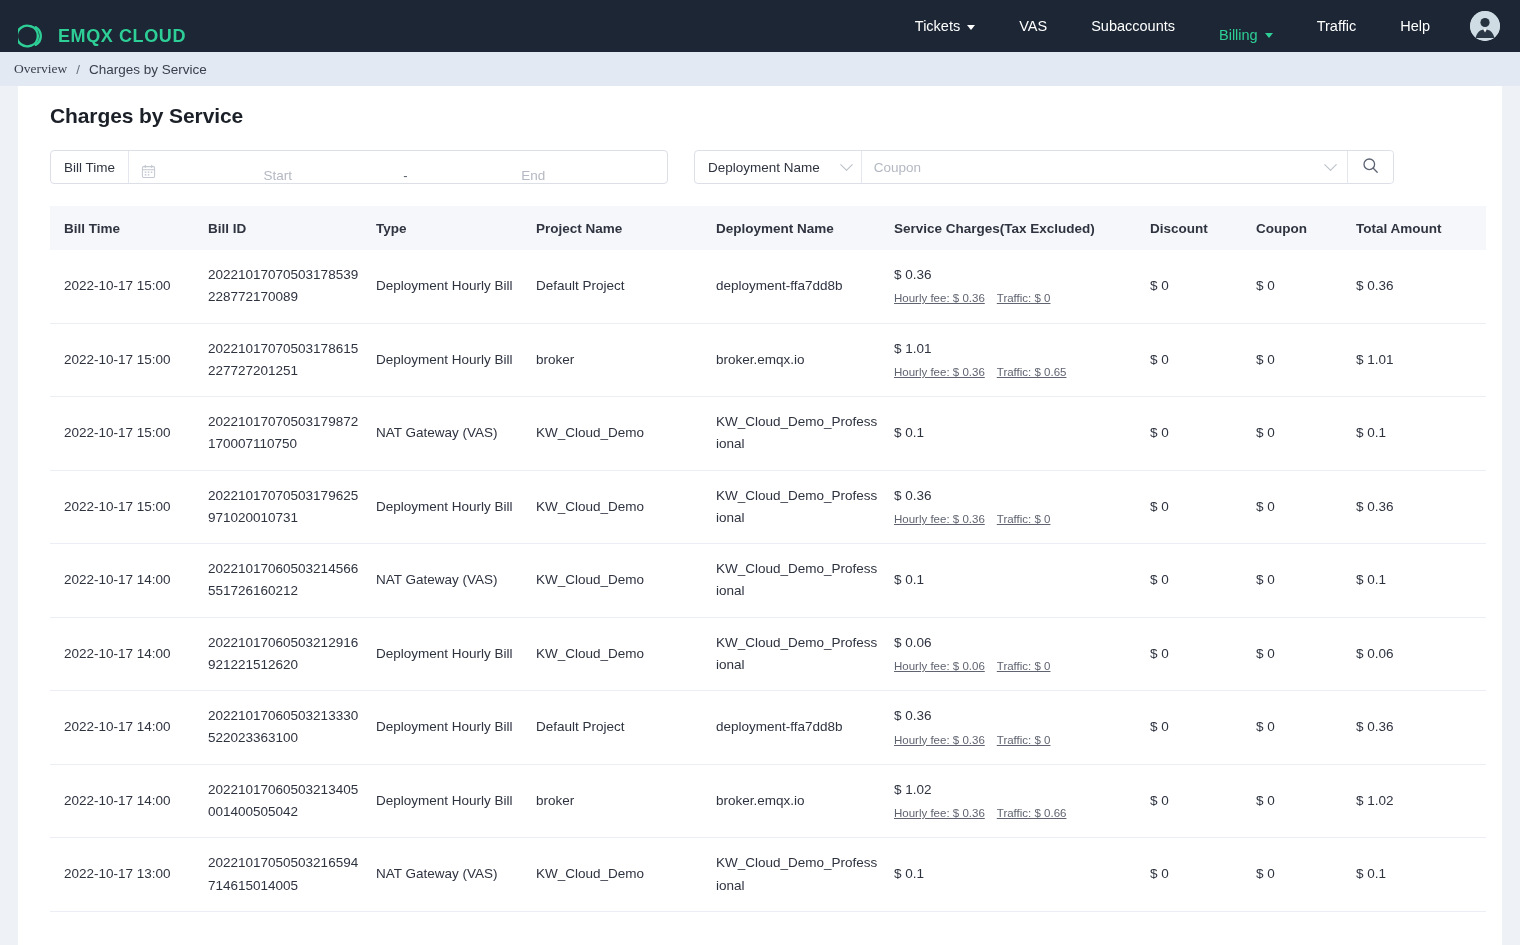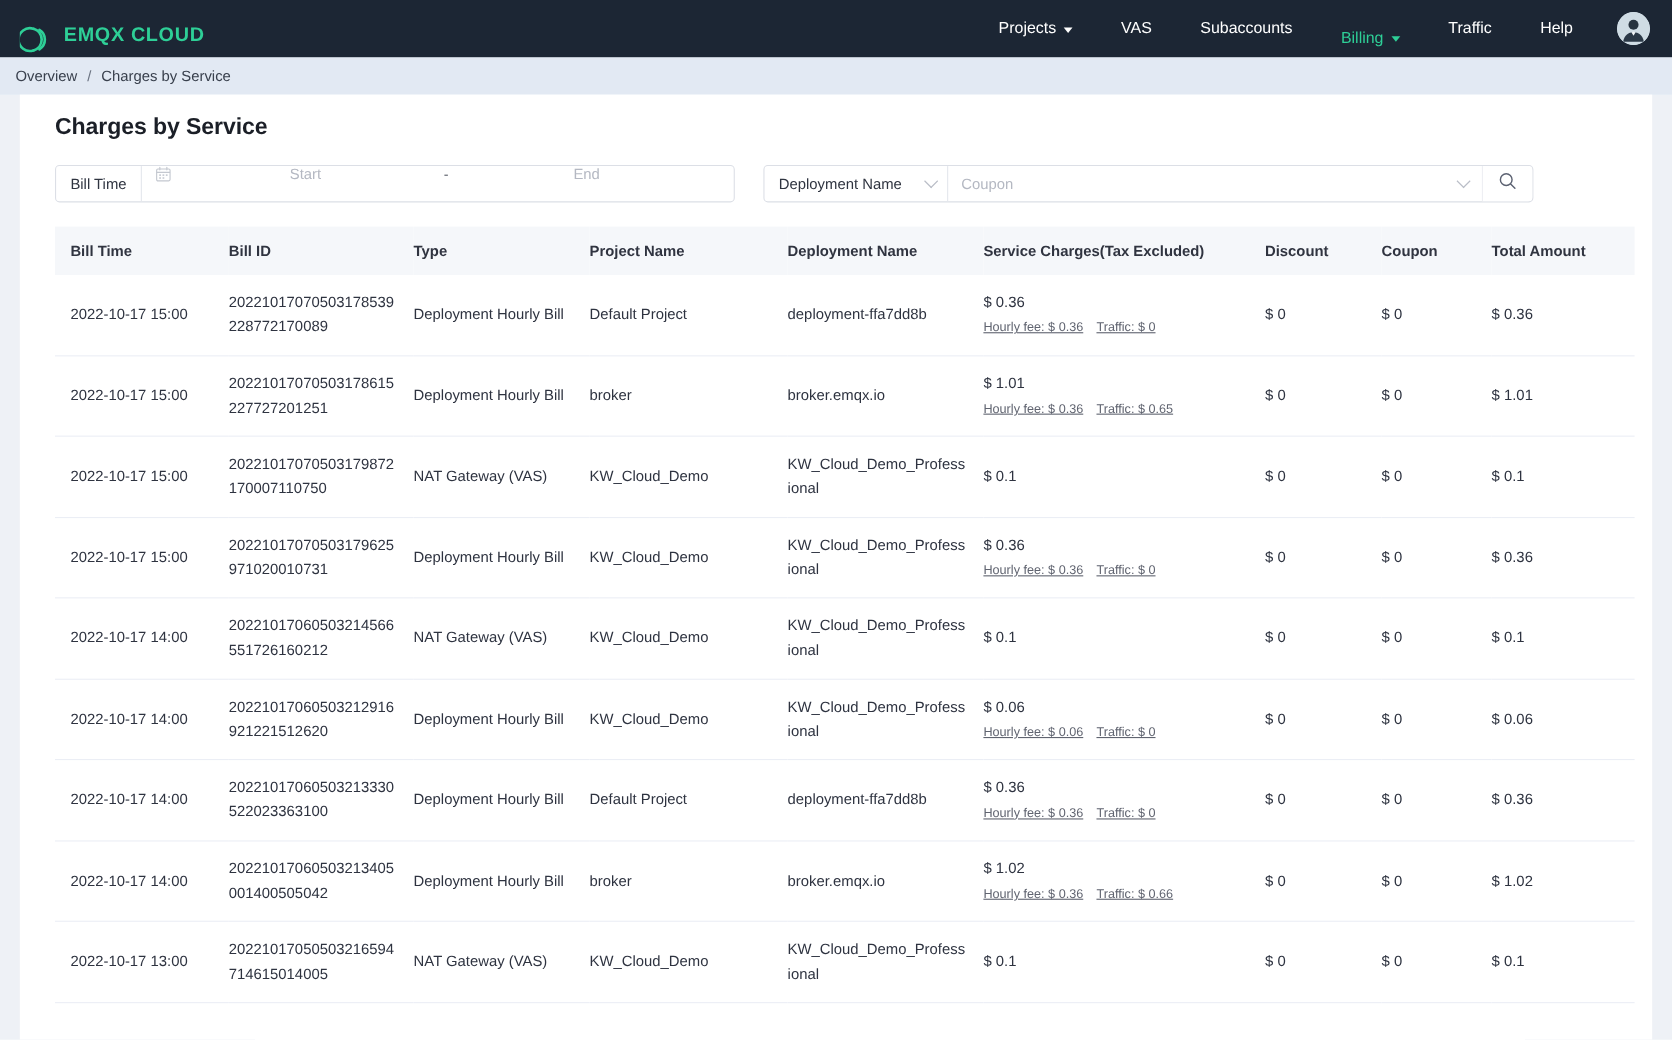--- a/index.html
+++ b/index.html
@@ -16,20 +16,21 @@
   .topbar {
     height: 52px;
     background: #1c2634;
     display: flex;
     align-items: center;
     padding: 0 16px 0 18px;
     position: relative;
   }
   .brand {
     display: flex;
+    align-items: center;
     gap: 10px;
     cursor: pointer;
     margin-top: 20px;
   }
   .brand-logo { width: 30px; height: 30px; display: block; }
   .brand-text {
     color: #2ecf97;
     font-size: 18px;
     font-weight: 700;
     letter-spacing: 0.6px;
@@ -76,21 +77,21 @@
   
   .breadcrumb {
     height: 34px;
     background: #e2e9f3;
     display: flex;
     align-items: center;
     padding-left: 14px;
     font-size: 13.5px;
     color: #39404d;
   }
-  .crumb { cursor: pointer; }
+  .crumb { cursor: pointer; font-family: Liberation Serif, serif; }
   .crumb-sep { margin: 0 9px; color: #6a7280; }
   .crumb-current { color: #39404d; }
 
   
   .card {
     position: absolute;
     top: 86px; left: 18px;
     width: 1484px;
     height: 859px;
     background: #ffffff;
@@ -131,21 +132,21 @@
   .fg-label.with-caret { gap: 22px; padding-right: 10px; }
   .chev {
     width: 9px; height: 9px;
     border-right: 1.4px solid #b9bdc7;
     border-bottom: 1.4px solid #b9bdc7;
     transform: rotate(45deg) translate(-2px,-2px);
     flex: none;
   }
   .daterange {
     display: flex;
-    align-items: flex-start;
+    align-items: flex-end;
     width: 538px;
     padding: 0 12px;
     gap: 0;
     cursor: text;
   }
   .cal-icon { width: 15px; height: 15px; flex: none; }
   .dr-input {
     flex: 1;
     text-align: center;
     font-size: 13.5px;
@@ -225,21 +226,21 @@
         <path d="M13 5.5 A11 11 0 1 0 13 26.5" fill="none" stroke="#2ecf97" stroke-width="2.6" stroke-linecap="round"></path>
         <path d="M13.5 5.5 A11 11 0 0 1 13.5 26.5" fill="none" stroke="#2ecf97" stroke-width="2.6" stroke-linecap="round"></path>
         <path d="M19 6.6 A11 11 0 0 1 19 25.4" fill="none" stroke="#2ecf97" stroke-width="2.6" stroke-linecap="round"></path>
       </svg>
     </span>
     <span class="brand-text">EMQX CLOUD</span>
   </div>
 
   <div class="nav">
     <div class="nav-item">
-      <span>Projects</span>
+      <span>Tickets</span>
       <i class="caret"></i>
     </div>
     <div class="nav-item">
       <span>VAS</span>
     </div>
     <div class="nav-item">
       <span>Subaccounts</span>
     </div>
     <div class="nav-item active">
       <span>Billing</span>

